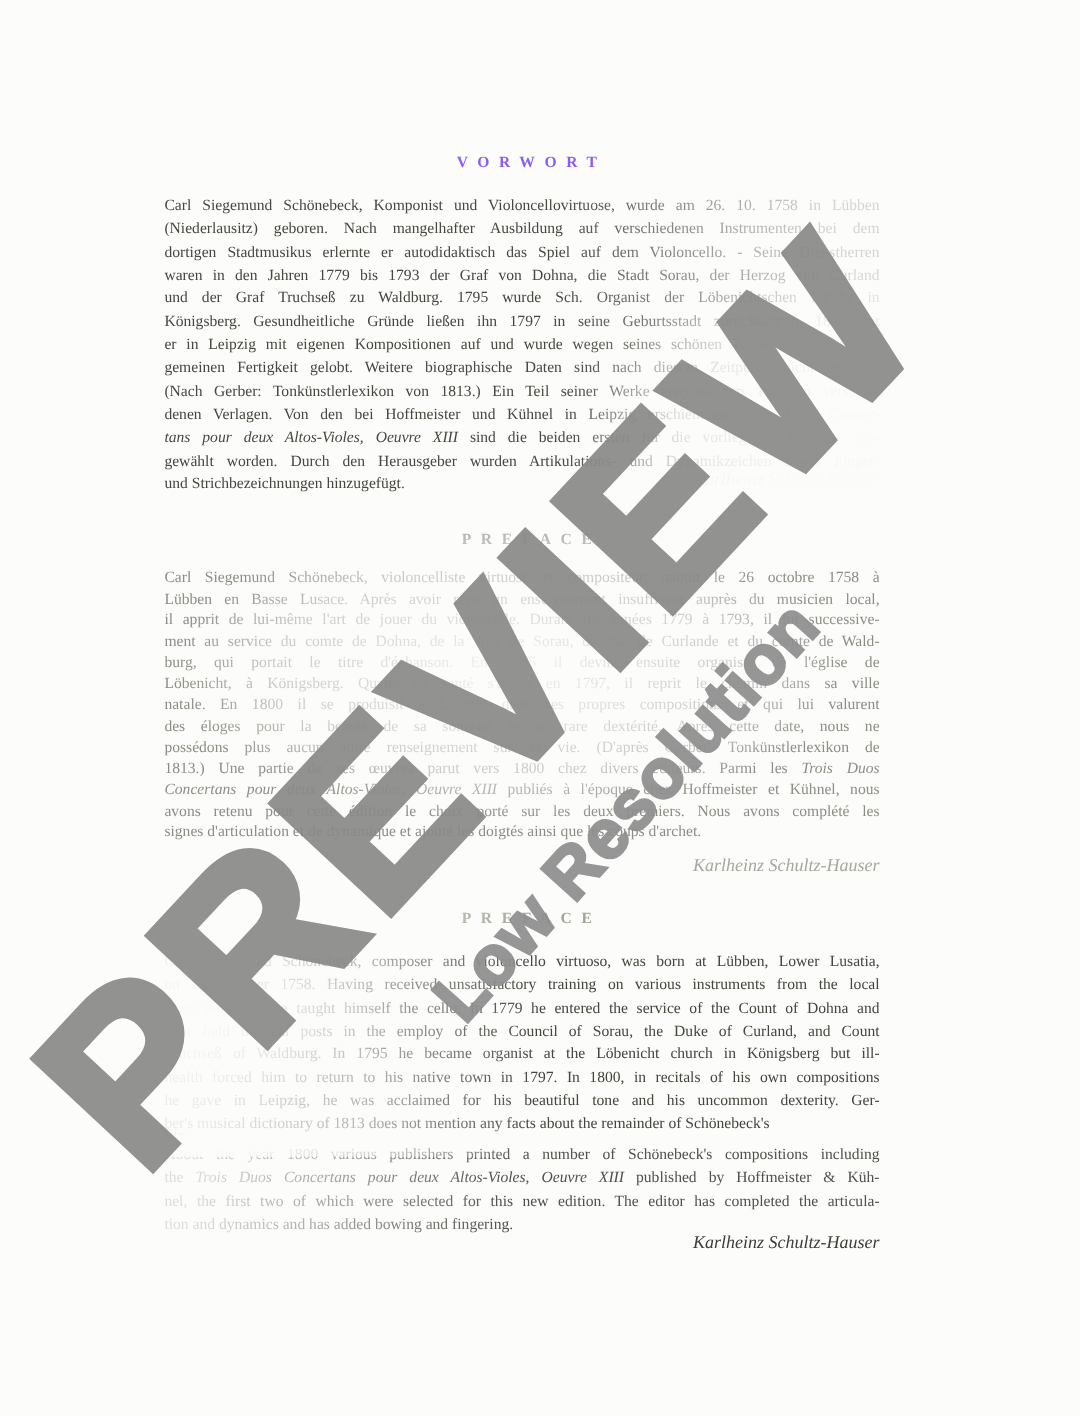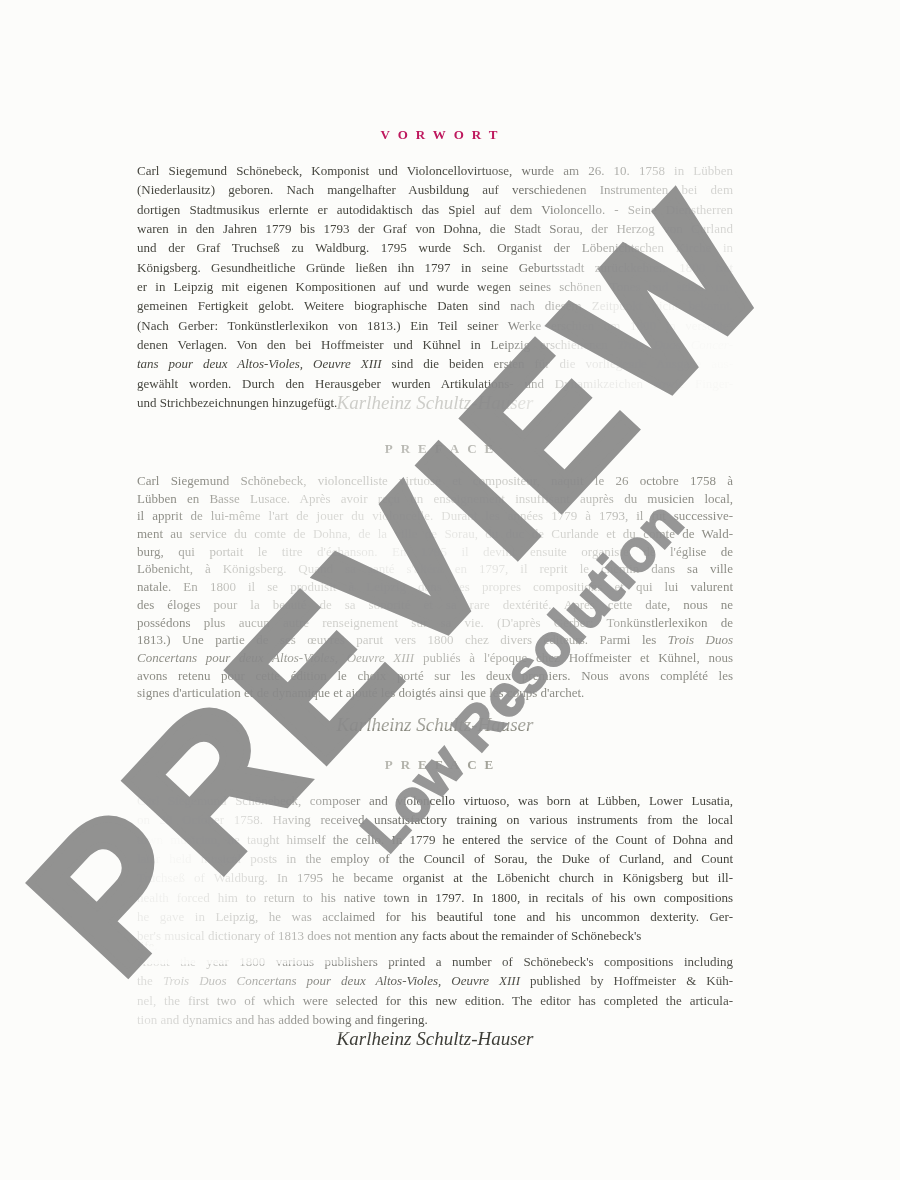--- a/index.html
+++ b/index.html
@@ -4,39 +4,39 @@
 <style>
   html,body{margin:0;padding:0;background:#e8e8e6;}
   #page{
     position:relative;width:900px;height:1180px;margin:0 auto;
     background:#fcfcfa;overflow:hidden;
     font-family:"Liberation Serif","DejaVu Serif",serif;
   }
   .col{position:absolute;left:137px;width:596px;}
   .heading{
     text-align:center;font-weight:bold;font-size:13px;letter-spacing:8px;
-    padding-left:8px;color:#be185d;
+    padding-left:8px;color:#8b5cf6;
   }
   .heading.washed-fr{color:#8e8e86;}
   .heading.washed-en{color:#a3a39a;}
   .tline{
     font-size:13px;line-height:19.35px;height:19.35px;overflow:hidden;
     text-align:justify;text-align-last:justify;
   }
   .tlast{text-align-last:left;}
   .fr .tline{line-height:17.7px;height:17.7px;}
   .de{color:#474740;}
   .fr{color:#68685f;}
   .en1{color:#45453e;}
   .en2{color:#50504a;}
   .it{font-style:italic;}
   .life-line{font-size:13px;color:#8d8d84;}
   .sig{
-    position:absolute;left:137px;width:596px;text-align:center;
-    font-style:italic;font-size:19px;color:#3e3e38;
+    position:absolute;left:137px;width:596px;text-align:right;
+    font-style:italic;font-size:15px;color:#3e3e38;
   }
   .sig.faint{color:rgba(130,130,122,0.38);}
   .sig.semi{color:#8a8a80;}
   .fade{position:absolute;pointer-events:none;z-index:4;}
   #fade-de{left:137px;top:152px;width:596px;height:266px;background:
     radial-gradient(ellipse 55% 70% at 97% 78%, rgba(252,252,250,0.96) 0%, rgba(252,252,250,0.75) 45%, rgba(252,252,250,0) 72%),
     linear-gradient(to right, rgba(252,252,250,0) 55%, rgba(252,252,250,0.45) 75%, rgba(252,252,250,0.78) 92%);}
   #fade-fr{left:137px;top:436px;width:596px;height:292px;background:
     radial-gradient(ellipse 60% 55% at 48% 42%, rgba(252,252,250,0.93) 0%, rgba(252,252,250,0.55) 55%, rgba(252,252,250,0) 78%),
     linear-gradient(rgba(252,252,250,0.25), rgba(252,252,250,0.25));}

